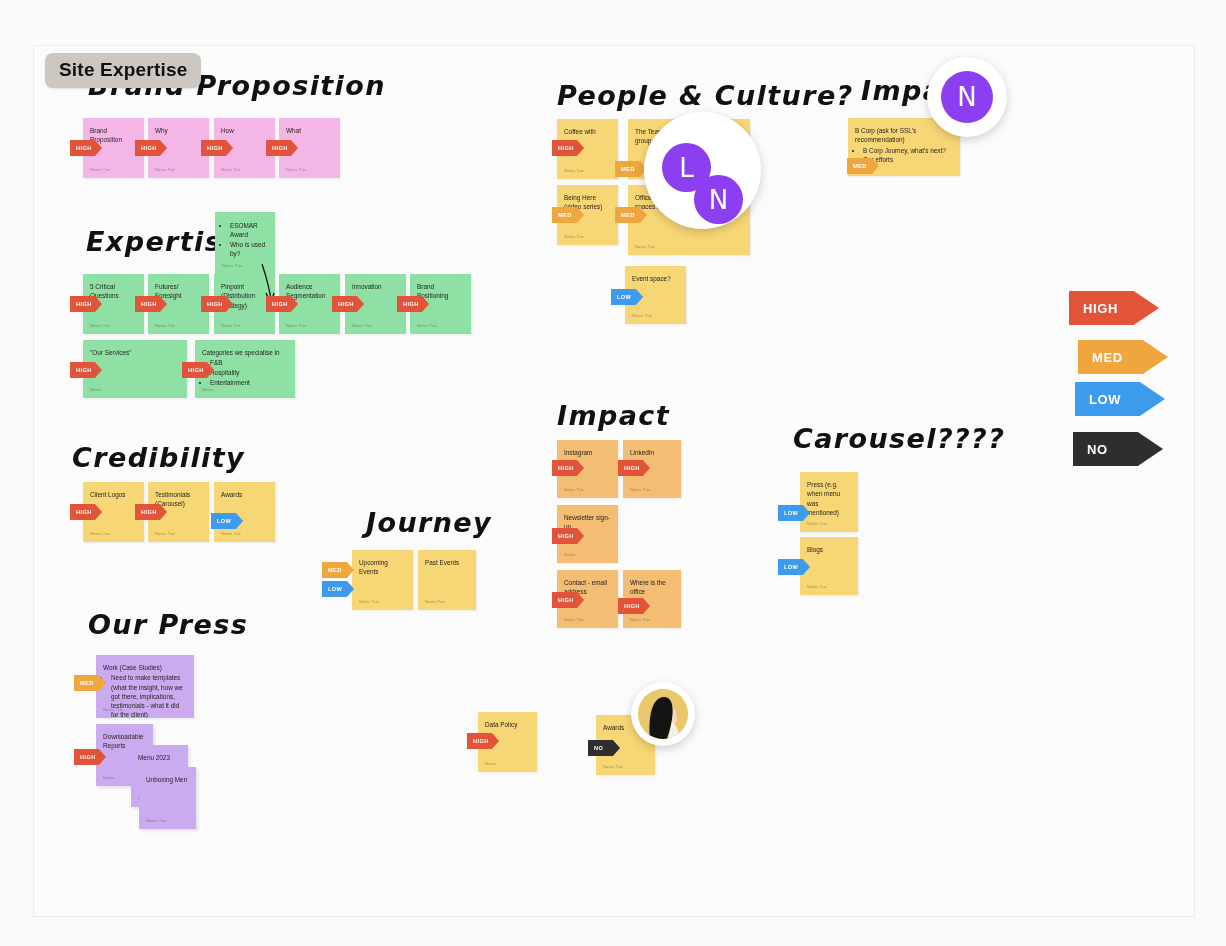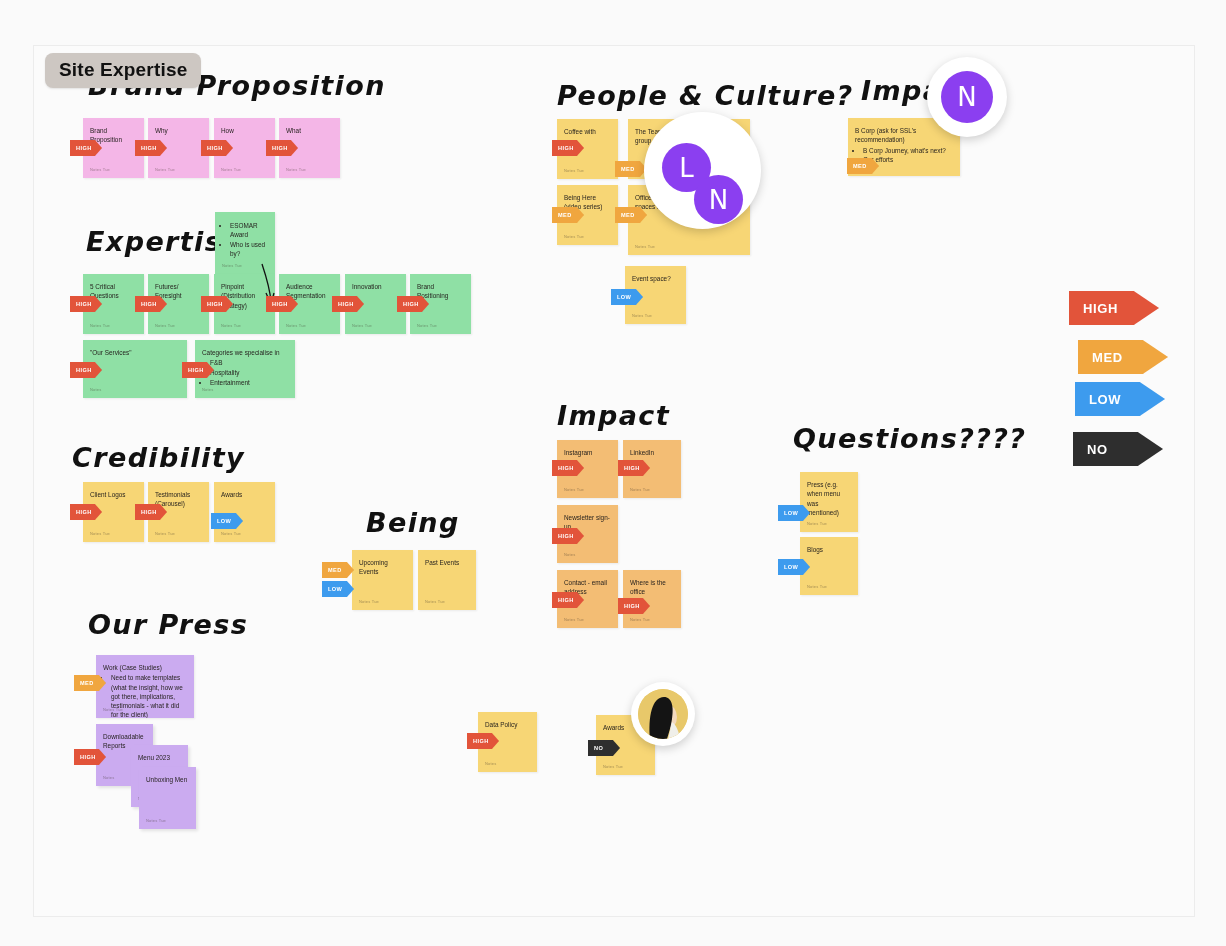--- a/index.html
+++ b/index.html
@@ -134,25 +134,25 @@
 <body>
 
 <div id="board"></div>
 
 <div class="frame-tab">Site Expertise</div>
 
 <div class="hand" style="left:88px;top:70px;">Brand Proposition</div>
 <div class="hand" style="left:86px;top:226px;">Expertise</div>
 <div class="hand" style="left:72px;top:442px;">Credibility</div>
 <div class="hand" style="left:88px;top:609px;">Our Press</div>
-<div class="hand" style="left:366px;top:507px;">Being</div>
+<div class="hand" style="left:366px;top:507px;">Journey</div>
 <div class="hand" style="left:557px;top:400px;">Impact</div>
 <div class="hand" style="left:557px;top:80px;">People &amp; Culture?</div>
 <div class="hand" style="left:861px;top:75px;">Impact</div>
-<div class="hand" style="left:793px;top:423px;">Questions????</div>
+<div class="hand" style="left:793px;top:423px;">Carousel????</div>
 
 <div class="note pink" style="left:83px;top:118px;width:61px;height:60px;">
   <span class="ttl">Brand Proposition</span>
   <span class="foot">Notes Tue</span>
 </div>
 <div class="tag high" style="left:70px;top:140px;">HIGH</div>
 
 <div class="note pink" style="left:148px;top:118px;width:61px;height:60px;">
   <span class="ttl">Why</span>
   <span class="foot">Notes Tue</span>

